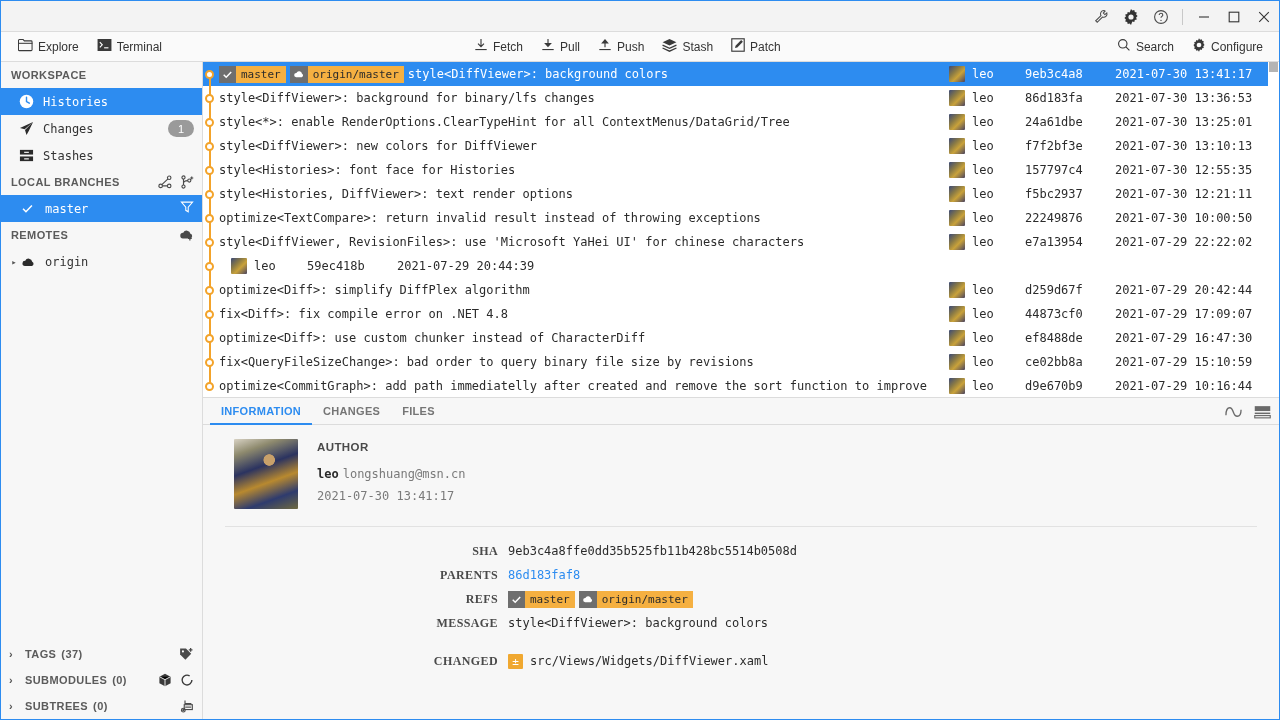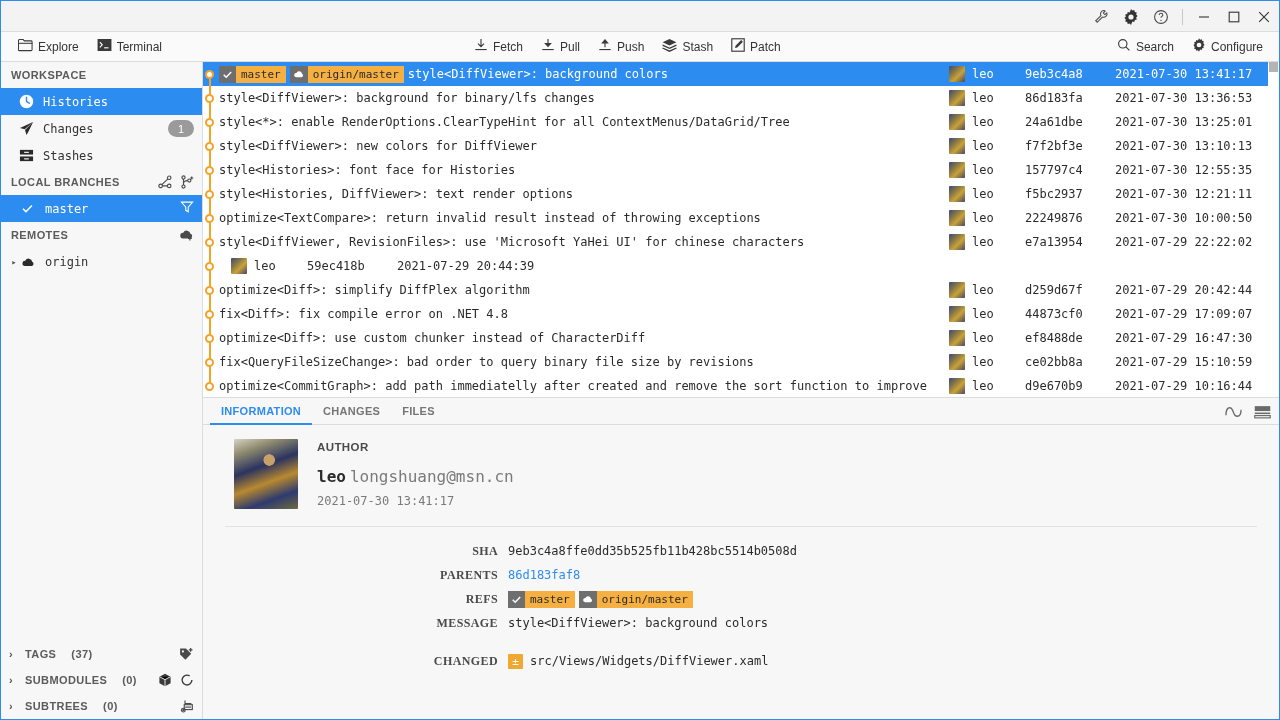--- a/index.html
+++ b/index.html
@@ -135,21 +135,21 @@
     font-size: 11px; font-family: "Liberation Sans", sans-serif;
   }
   .side-row.branch { padding-left: 20px; }
   .side-row.remote { padding-left: 6px; }
   .side-row .caret { width: 14px; display:flex; align-items:center; justify-content:center; color:#555; font-size: 9px; }
   .side-bottom { margin-top: auto; }
   .side-bottom .side-group-title { padding-left: 8px; }
   .side-bottom .side-group-title .caret {
     width: 16px; display: flex; align-items: center; color: #555; font-size: 11px;
   }
-  .sgt-label { display: flex; align-items: center; gap: 15px; }
+  .sgt-label { display: flex; align-items: center; gap: 5px; }
   .sgt-count { font-weight: bold; color: #5b5b5b; }
 
   
   .main { flex: 1; display: flex; flex-direction: column; min-width: 0; position: relative; }
 
   
   .commit-list {
     height: 336px; min-height: 336px;
     position: relative;
     background: #ffffff;
@@ -267,21 +267,21 @@
     background:
       radial-gradient(circle at 55% 30%, #c8a06a 0 9%, transparent 10%),
       linear-gradient(160deg,#d8d2c4 0%,#8e8a6e 18%,#2b3360 40%,#b8892f 60%,#2e3b6e 80%,#6f6a40 100%);
     border-radius: 1px;
   }
   .author-info { padding-top: 2px; }
   .section-label {
     font-size: 11.5px; font-weight: bold; color: #4a4a4a;
     letter-spacing: 0.4px; text-transform: uppercase;
   }
-  .author-name-line { margin-top: 14px; font-family: "DejaVu Sans Mono", monospace; font-size: 16px; }
+  .author-name-line { margin-top: 14px; font-family: "DejaVu Sans Mono", monospace; font-size: 12px; }
   .author-name { font-weight: bold; color: #2b2b2b; }
   .author-email { color: #7a7a7a; margin-left: 4px; }
   .author-date { margin-top: 8px; font-family: "DejaVu Sans Mono", monospace; font-size: 12px; color: #7a7a7a; }
 
   .divider { height: 1px; background: #e2e2e2; margin: 17px 22px 0 22px; }
 
   .kv-table { margin-top: 12px; padding-left: 0; }
   .kv-row { display: flex; align-items: center; min-height: 24px; }
   .kv-key {
     width: 305px; min-width: 305px;

